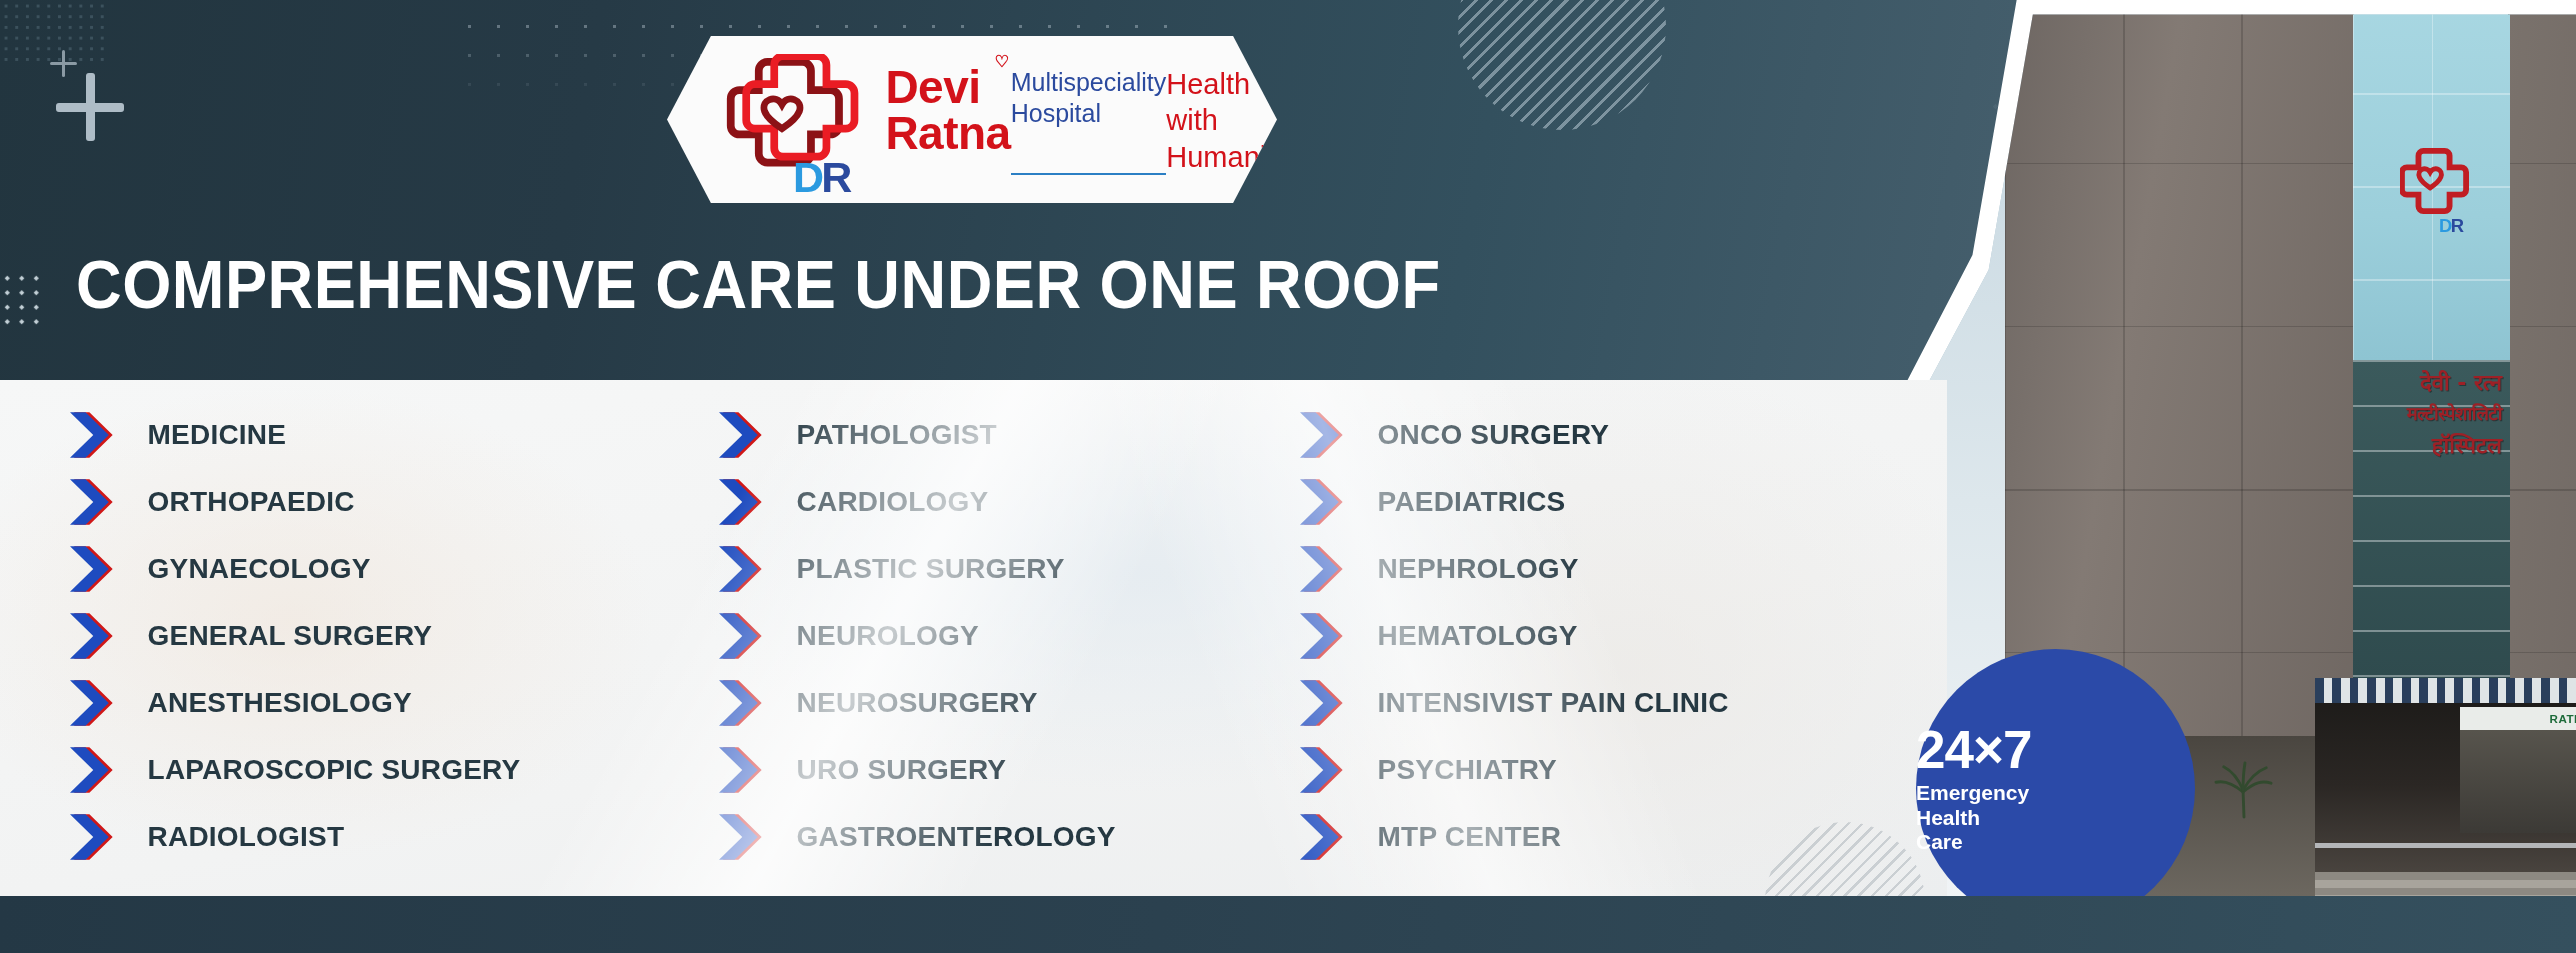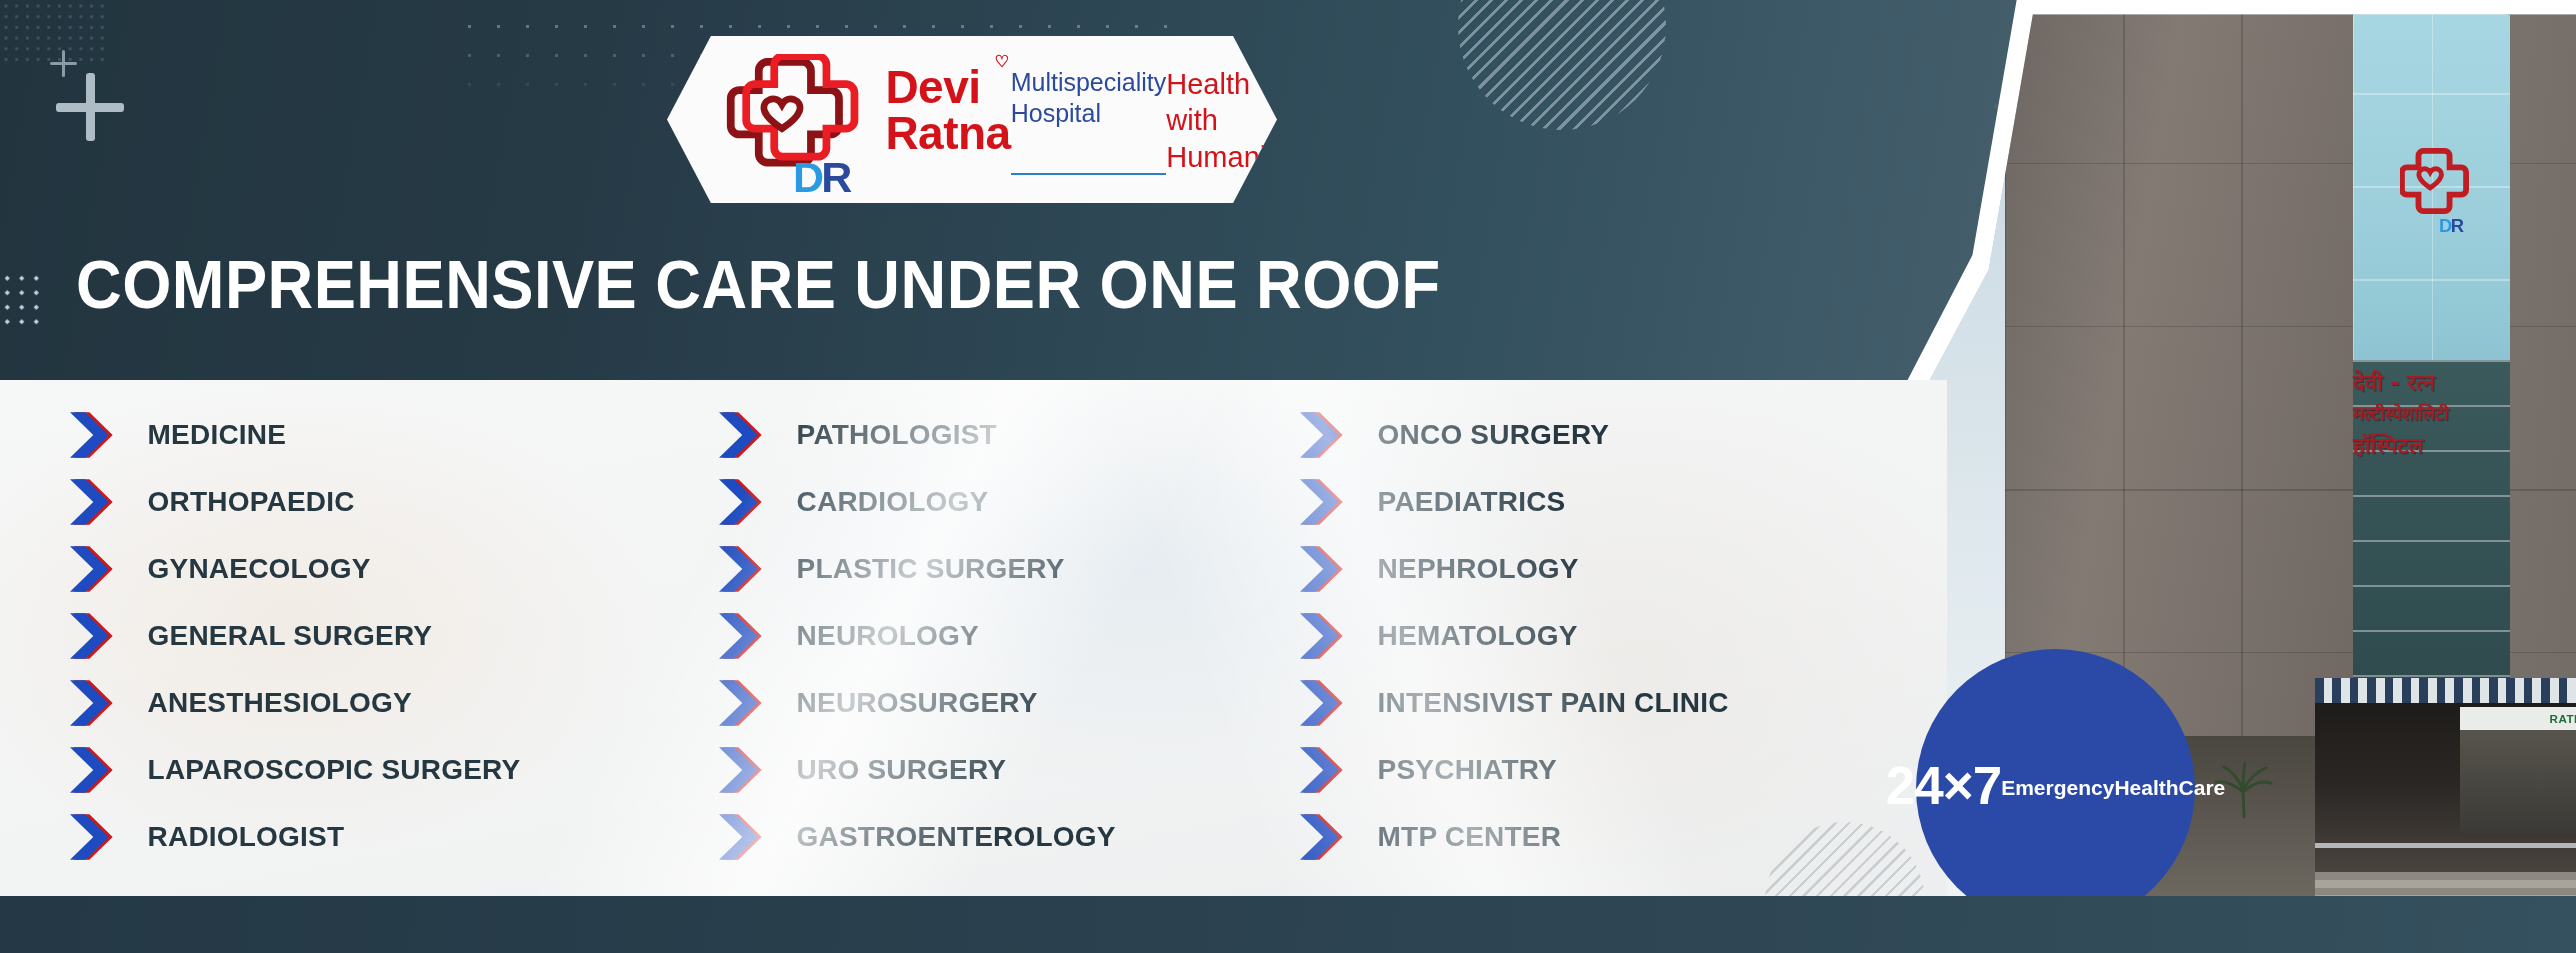--- a/index.html
+++ b/index.html
@@ -116,21 +116,21 @@
   .ph-sign {
     left:513px; top:360px; width:157px; height:320px;
     background:linear-gradient(180deg,#3b5a5c 0%, #2f4b4e 100%);
   }
   .ph-sign::before {
     content:""; position:absolute; inset:0;
     background-image:repeating-linear-gradient(to bottom, rgba(190,200,202,0.55) 0 1.9px, transparent 1.9px 45px);
   }
   .ph-signtext {
     position:absolute; left:513px; top:366px; width:149px;
-    text-align:left; color:#9e2026;
+    text-align:right; color:#9e2026;
     font-family:"DejaVu Sans", sans-serif; font-weight:700;
     line-height:1.55; font-size:22px;
     text-shadow:1px 1px 0 rgba(0,0,0,.35);
   }
   .ph-signtext .l2 { font-size:18.4px; letter-spacing:-0.5px; }
   
   .ph-logo { position:absolute; left:560px; top:145px; width:70px; height:76px; }
   
   .ph-awning {
     left:475px; top:678px; width:426px; height:25px;
@@ -238,21 +238,21 @@
   .slabel {
     color:#253842; font-weight:700; font-size:28px; letter-spacing:0.2px;
     white-space:nowrap; margin-left:13.6px;
     font-family:"Liberation Sans", sans-serif;
   }
 
   
   .badge247 {
     position:absolute; left:1916px; top:649px; width:279px; height:279px;
     border-radius:50%; background:#2b4aa8;
-    display:flex; flex-direction:row; align-items:center; justify-content:center;
+    display:flex; flex-direction:column; align-items:flex-start; justify-content:center;
     color:#ffffff; text-align:center;
     font-family:"Liberation Sans", sans-serif;
   }
   .badge247 .b1 { font-size:53px; font-weight:700; line-height:1.0; margin-bottom:5.8px; letter-spacing:-1px; }
   .badge247 .b2 { font-size:21px; font-weight:700; line-height:1.16; }
 
   
   .footer {
     position:absolute; left:0; top:896px; width:2576px; height:57px;
     background:linear-gradient(95deg,#243845 0%, #2b414f 45%, #35505e 100%);

